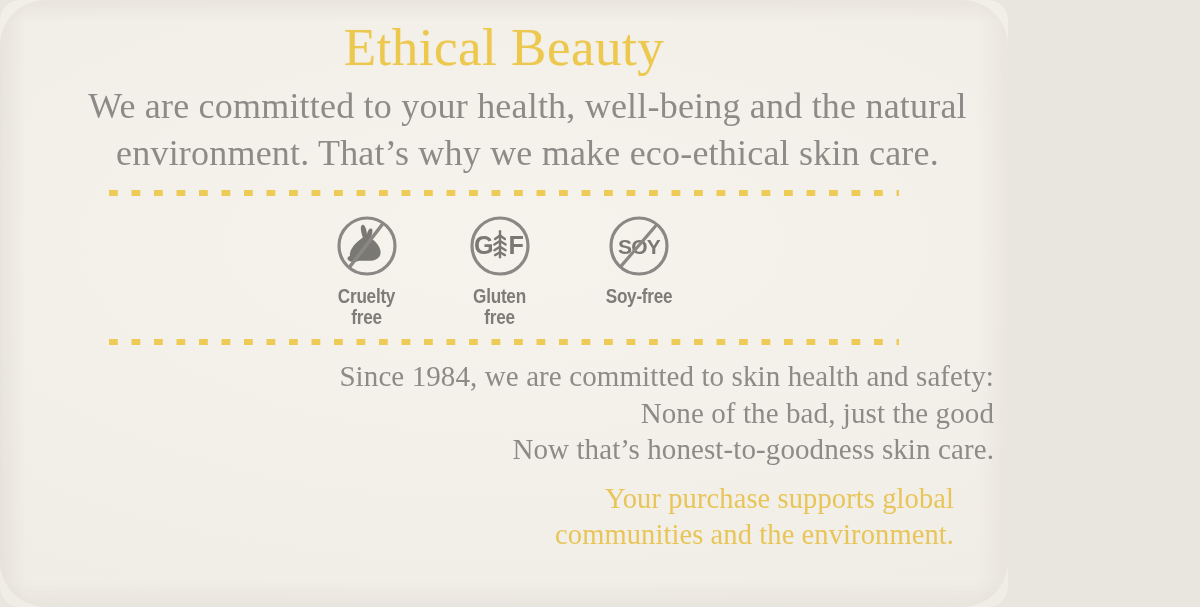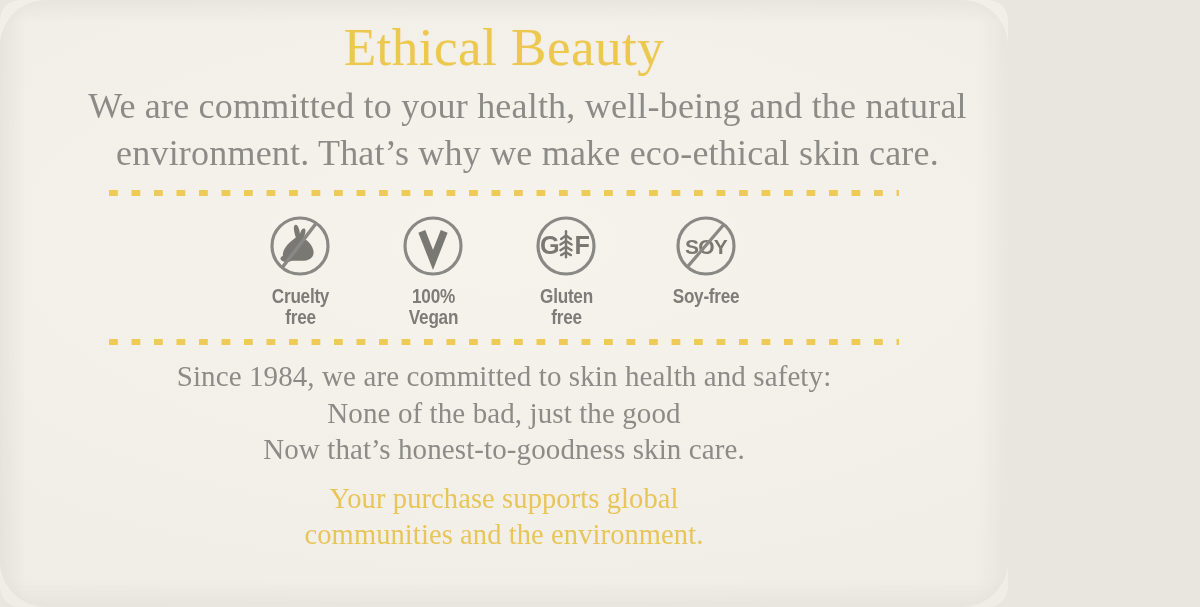--- a/index.html
+++ b/index.html
@@ -119,30 +119,32 @@
   }
 
   
   #since {
     margin: 13px auto 0;
     width: 980px;
     font-size: 29px;
     line-height: 1.26;
     color: #8d8b87;
     letter-spacing: 0.1px;
+    text-align: right;
   }
   #since div { display: block; }
 
   #closing {
     margin: 13px auto 18px;
     width: 900px;
     font-size: 28.5px;
     line-height: 1.27;
     color: #e8c558;
     letter-spacing: 0.1px;
+    text-align: right;
   }
   #closing div { display: block; }
 </style>
 </head>
 <body>
 
 <div id="panel">
   <div class="content">
 
     <h1 id="title">Ethical Beauty</h1>
@@ -159,28 +161,20 @@
           <g fill="#7a7873">
             <path d="M44 38 C41 28 40 22 43 20 C46 18 49 24 50 33 C51 28 53 24 56 25 C59 26 58 32 55 39 C61 42 67 48 69 56 C71 64 66 70 56 71 L36 71 C28 71 24 66 26 59 C28 52 35 44 44 38 Z"></path>
             <ellipse cx="31" cy="68" rx="9" ry="5"></ellipse>
           </g>
           <line x1="26" y1="79" x2="72" y2="19" stroke="#8a8884" stroke-width="5" stroke-linecap="round"></line>
         </svg>
         <div class="badge-label">Cruelty
 free</div>
       </div>
 
-      <div class="badge">
-        <svg class="badge-icon" viewBox="0 0 100 100">
-          <circle cx="50" cy="50" r="40" fill="none" stroke="#8a8884" stroke-width="4.5"></circle>
-          <path d="M34 29 L50 70 L66 29" fill="none" stroke="#7a7873" stroke-width="10.5" stroke-linecap="butt" stroke-linejoin="miter"></path>
-        </svg>
-        <div class="badge-label">100%
-Vegan</div>
-      </div>
 
       <div class="badge">
         <svg class="badge-icon" viewBox="0 0 100 100">
           <circle cx="50" cy="50" r="40" fill="none" stroke="#8a8884" stroke-width="4.5"></circle>
           <text x="27" y="62" font-family="Liberation Sans, sans-serif" font-size="36" font-weight="bold" fill="#7a7873" text-anchor="middle">G</text>
           <text x="73" y="62" font-family="Liberation Sans, sans-serif" font-size="36" font-weight="bold" fill="#7a7873" text-anchor="middle">F</text>
           <g stroke="#7a7873" stroke-width="3.4" stroke-linecap="round" fill="none">
             <line x1="50" y1="29" x2="50" y2="66"></line>
             <path d="M50 35 L43 40 M50 35 L57 40"></path>
             <path d="M50 43 L42 48 M50 43 L58 48"></path>

